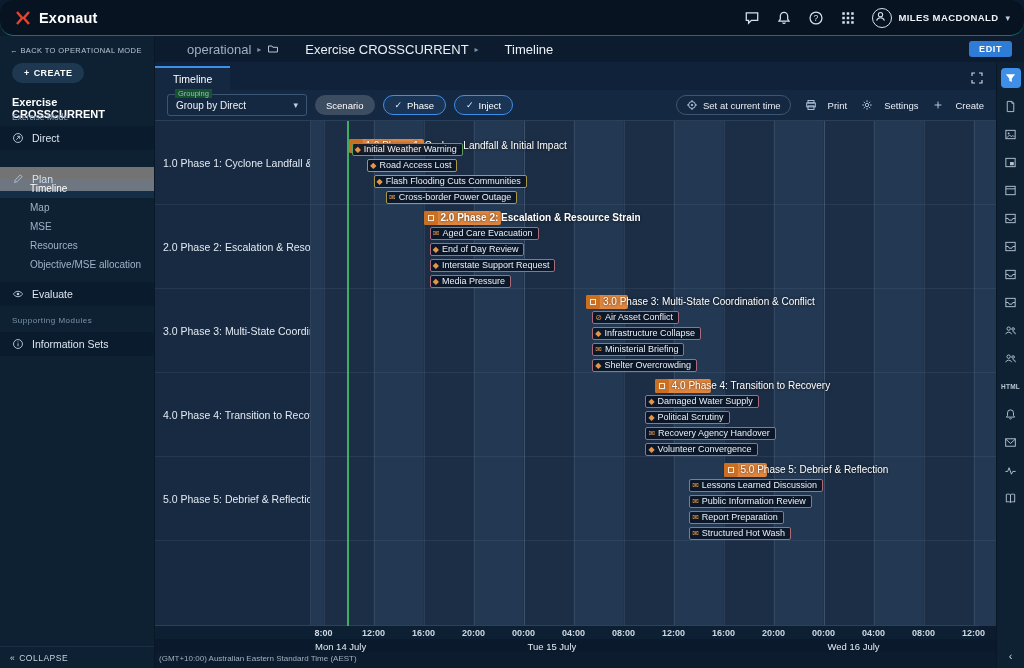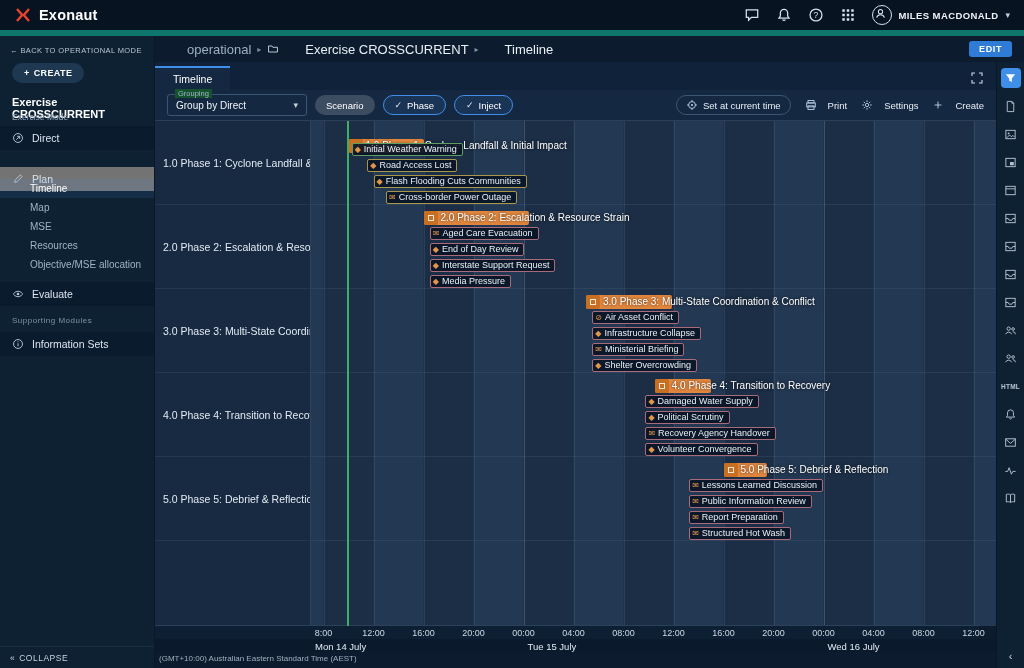--- a/index.html
+++ b/index.html
@@ -2,21 +2,21 @@
 <html style="--accent: #3f8fe8; --logo: #e8432d; --phase-bar: #e0863e; --phase-icon: #c96f22; --inject-icon: #e2944a; --current-time: #3fae63; --status-green: #5f9e63; --status-yellow: #a8964b; --status-pink: #a96b79;"><head>
 <meta charset="utf-8">
 <style>
   *{margin:0;padding:0;box-sizing:border-box;}
   html,body{width:1024px;height:668px;overflow:hidden;}
   body{font-family:"Liberation Sans","DejaVu Sans",sans-serif;background:#06101d;color:#e8eef5;}
   .app{position:relative;width:1024px;height:668px;background:#0c1b2d;overflow:hidden;}
 
   
   .topbar{position:absolute;top:0;left:0;width:1024px;height:36px;background:#081321;
-    display:flex;align-items:center;justify-content:space-between;padding:0 14px;z-index:40;border-bottom:6px solid #0f766e;}
+    display:flex;align-items:center;justify-content:space-between;padding:0 14px;z-index:40;border-bottom:1px solid #0f766e;border-radius:14px;}
   .brand{display:flex;align-items:center;gap:7px;cursor:pointer;}
   .brand svg{width:18px;height:18px;}
   .brand-text{font-size:14.5px;font-weight:bold;letter-spacing:.2px;color:#fff;}
   .topbar-right{display:flex;align-items:center;gap:16px;}
   .tb-icon{width:16px;height:16px;color:#d7e1ec;display:inline-flex;}
   .tb-icon svg{width:16px;height:16px;}
   .user{display:flex;align-items:center;gap:7px;cursor:pointer;}
   .avatar{width:20px;height:20px;border-radius:50%;border:1.2px solid #d7e1ec;display:flex;align-items:center;justify-content:center;color:#d7e1ec;}
   .avatar svg{width:13px;height:13px;}
   .user-name{font-size:9.5px;font-weight:bold;letter-spacing:.4px;color:#eef3f9;}
@@ -94,21 +94,21 @@
   .phase-ic::after{content:"";position:absolute;inset:4px;border:1px solid rgba(255,255,255,.85);}
   .phase-label{position:absolute;left:17px;top:0;line-height:14px;font-size:10px;color:#fff;white-space:nowrap;
     text-shadow:0 0 3px rgba(0,0,0,.75);}
   .inject{position:absolute;height:13px;display:inline-flex;align-items:center;gap:3px;padding:0 5px 0 2px;border-radius:2px;
     background:rgba(10,22,38,.92);border:1px solid var(--status-pink,#a96b79);white-space:nowrap;cursor:pointer;}
   .inj-ic{font-size:8px;line-height:11px;color:var(--inject-icon,#e2944a);font-family:"DejaVu Sans",sans-serif;}
   .inj-label{font-size:9px;line-height:11px;color:#e9eff6;}
 
   
   .axis{position:absolute;left:0;right:0;top:563px;height:27px;}
-  .axis-ticks{position:absolute;top:0;left:0;right:17px;height:14px;background:#0d1f33;border-top:1px solid #2b4059;}
+  .axis-ticks{position:absolute;top:0;left:0;right:17px;height:14px;background:#0d1f33;border-top:1px solid #2b4059;font-weight:bold;}
   .axis-ticks .inner,.axis-days .inner{position:absolute;top:0;left:156px;right:0;bottom:0;}
   .tick{position:absolute;top:2px;transform:translateX(-50%);font-size:9px;color:#cfd9e4;}
   .axis-days{position:absolute;top:14px;left:0;right:0;height:13px;background:#0a1a2c;}
   .day-label{position:absolute;top:1.5px;font-size:9.5px;color:#e3ebf4;}
   .tz-note{position:absolute;top:592px;left:4px;font-size:8px;color:#9fb0c1;}
 
   
   .rail{position:absolute;top:26px;right:0;width:28px;bottom:0;background:#0e2133;border-left:1px solid #0a1726;z-index:20;
     display:flex;flex-direction:column;align-items:center;padding-top:6px;}
   .rail-btn{width:20px;height:20px;margin-bottom:8px;display:flex;align-items:center;justify-content:center;color:#b9c6d4;
@@ -371,21 +371,21 @@
               <div class="inject" style="left: 62.5px; top: 54px; border-color: rgb(168, 150, 75);">
                 <span class="inj-ic">◆</span>
                 <span class="inj-label">Flash Flooding Cuts Communities</span>
               </div>
               <div class="inject" style="left: 75px; top: 70px; border-color: rgb(168, 150, 75);">
                 <span class="inj-ic">✉</span>
                 <span class="inj-label">Cross-border Power Outage</span>
               </div>
             </div>
             <div class="grow" style="top: 84px;">
-              <div class="phase-bar" style="left: 112.5px; width: 105px;">
+              <div class="phase-bar" style="left: 112.5px; width: 77px; font-weight: bold;">
                 <span class="phase-ic"></span>
                 <span class="phase-label">2.0 Phase 2: Escalation &amp; Resource Strain</span>
               </div>
               <div class="inject" style="left: 118.75px; top: 22px; border-color: rgb(169, 107, 121);">
                 <span class="inj-ic">✉</span>
                 <span class="inj-label">Aged Care Evacuation</span>
               </div>
               <div class="inject" style="left: 118.75px; top: 38px; border-color: rgb(169, 107, 121);">
                 <span class="inj-ic">◆</span>
                 <span class="inj-label">End of Day Review</span>
@@ -393,21 +393,21 @@
               <div class="inject" style="left: 118.75px; top: 54px; border-color: rgb(169, 107, 121);">
                 <span class="inj-ic">◆</span>
                 <span class="inj-label">Interstate Support Request</span>
               </div>
               <div class="inject" style="left: 118.75px; top: 70px; border-color: rgb(169, 107, 121);">
                 <span class="inj-ic">◆</span>
                 <span class="inj-label">Media Pressure</span>
               </div>
             </div>
             <div class="grow" style="top: 168px;">
-              <div class="phase-bar" style="left: 275px; width: 86px;">
+              <div class="phase-bar" style="left: 275px; width: 42px;">
                 <span class="phase-ic"></span>
                 <span class="phase-label">3.0 Phase 3: Multi-State Coordination &amp; Conflict</span>
               </div>
               <div class="inject" style="left: 281.25px; top: 22px; border-color: rgb(169, 107, 121);">
                 <span class="inj-ic">⊘</span>
                 <span class="inj-label">Air Asset Conflict</span>
               </div>
               <div class="inject" style="left: 281.25px; top: 38px; border-color: rgb(169, 107, 121);">
                 <span class="inj-ic">◆</span>
                 <span class="inj-label">Infrastructure Collapse</span>

